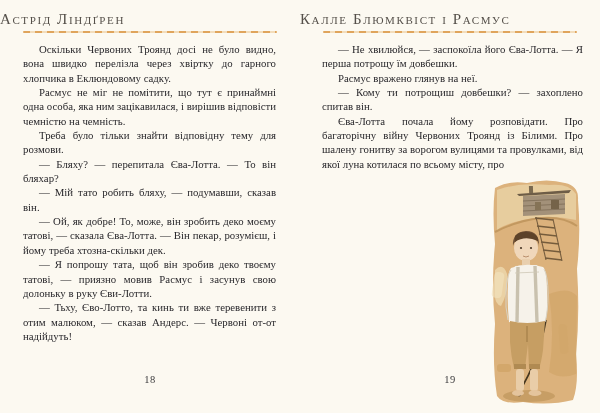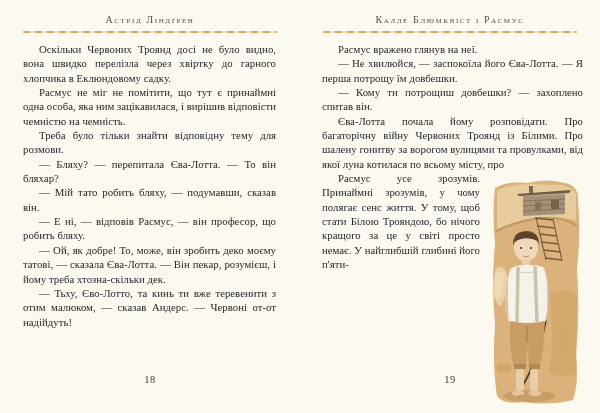--- a/index.html
+++ b/index.html
@@ -4,23 +4,22 @@
 <style>
   html,body{margin:0;padding:0;}
   body{
     width:600px;height:413px;overflow:hidden;
     font-family:"Liberation Serif","DejaVu Serif",serif;
     background:#fcf9f1;
   }
   .spread{display:flex;width:600px;height:413px;background:#fcf9f1;}
   .page{width:300px;height:413px;position:relative;box-sizing:border-box;padding-top:13px;}
   .running-head{
-    text-align:center;
     font-variant-caps:small-caps;
-    font-size:10px;letter-spacing:1.6px;
+    font-size:15px;letter-spacing:1.6px;
     color:#55504a;line-height:13px;
     white-space:nowrap;
   }
   .head-rule{
     height:2px;width:254px;margin:5px auto 0;
     background:repeating-linear-gradient(90deg,
       rgba(222,160,84,.95) 0 7px,
       rgba(235,197,142,.55) 7px 12px);
     border-radius:1px;
   }
@@ -51,33 +50,33 @@
 
   <div class="page page-left">
     <div class="running-head">Астрід Ліндґрен</div>
     <div class="head-rule"></div>
     <div class="body">
       <p>Оскільки Червоних Троянд досі не було видно, вона швидко перелізла через хвіртку до гарного хлопчика в Еклюндовому садку.</p>
       <p>Расмус не міг не помітити, що тут є принаймні одна особа, яка ним зацікавилася, і вирішив відповісти чемністю на чемність.</p>
       <p>Треба було тільки знайти відповідну тему для розмови.</p>
       <p>— Бляху? — перепитала Єва-Лотта. — То він бляхар?</p>
       <p>— Мій тато робить бляху, — подумавши, сказав він.</p>
-      <p>— Е ні, — відповів Расмус, — він професор, що робить бляху.</p>
       <p>— Ой, як добре! То, може, він зробить деко моєму татові, — сказала Єва-Лотта. — Він пекар, розумієш, і йому треба хтозна-скільки дек.</p>
+      <p>— Я попрошу тата, щоб він зробив деко твоєму татові, — приязно мовив Расмус і засунув свою долоньку в руку Єви-Лотти.</p>
       <p>— Тьху, Єво-Лотто, та кинь ти вже теревенити з отим малюком, — сказав Андерс. — Червоні от-от надійдуть!</p>
     </div>
     <div class="page-number">18</div>
   </div>
 
   <div class="page page-right">
     <div class="running-head">Калле Блюмквіст і Расмус</div>
     <div class="head-rule"></div>
     <div class="body">
+      <p>— Не хвилюйся, — заспокоїла його Єва-Лотта. — Я перша потрощу їм довбешки.</p>
       <p>Расмус вражено глянув на неї.</p>
-      <p>— Не хвилюйся, — заспокоїла його Єва-Лотта. — Я перша потрощу їм довбешки.</p>
       <p>— Кому ти потрощиш довбешки? — захоплено спитав він.</p>
       <p>Єва-Лотта почала йому розповідати. Про багаторічну війну Червоних Троянд із Білими. Про шалену гонитву за ворогом вулицями та провулками, від якої луна котилася по всьому місту, про</p>
 
       <div class="wrap-section">
         <div class="illu">
           <svg width="94" height="232" viewBox="0 0 94 232" xmlns="http://www.w3.org/2000/svg" aria-hidden="true">
             <defs>
               <filter id="soft" x="-10%" y="-10%" width="120%" height="120%">
                 <feGaussianBlur stdDeviation="0.7"></feGaussianBlur>
               </filter>
@@ -151,19 +150,18 @@
               <ellipse cx="46" cy="219" rx="6.5" ry="3" fill="#e4c49c"></ellipse>
             </g>
 
             <g filter="url(#soft)" opacity="0.65">
               <rect x="4" y="98" width="10" height="26" rx="4" fill="#f2e2bd" transform="rotate(8 9 111)"></rect>
               <rect x="70" y="150" width="9" height="30" rx="4" fill="#d2a76b" transform="rotate(-4 74 165)"></rect>
               <rect x="8" y="190" width="14" height="8" rx="3" fill="#cfa263"></rect>
             </g>
           </svg>
         </div>
-        <p>Расмус усе зрозумів. Принаймні зрозумів, у чому полягає сенс життя. У тому, щоб стати Білою Трояндою, бо нічого кращого за це у світі просто немає. У найглибшій глибині його п'яти-</p>
       </div>
     </div>
     <div class="page-number">19</div>
   </div>
 
 </div>
 
 </body></html>

